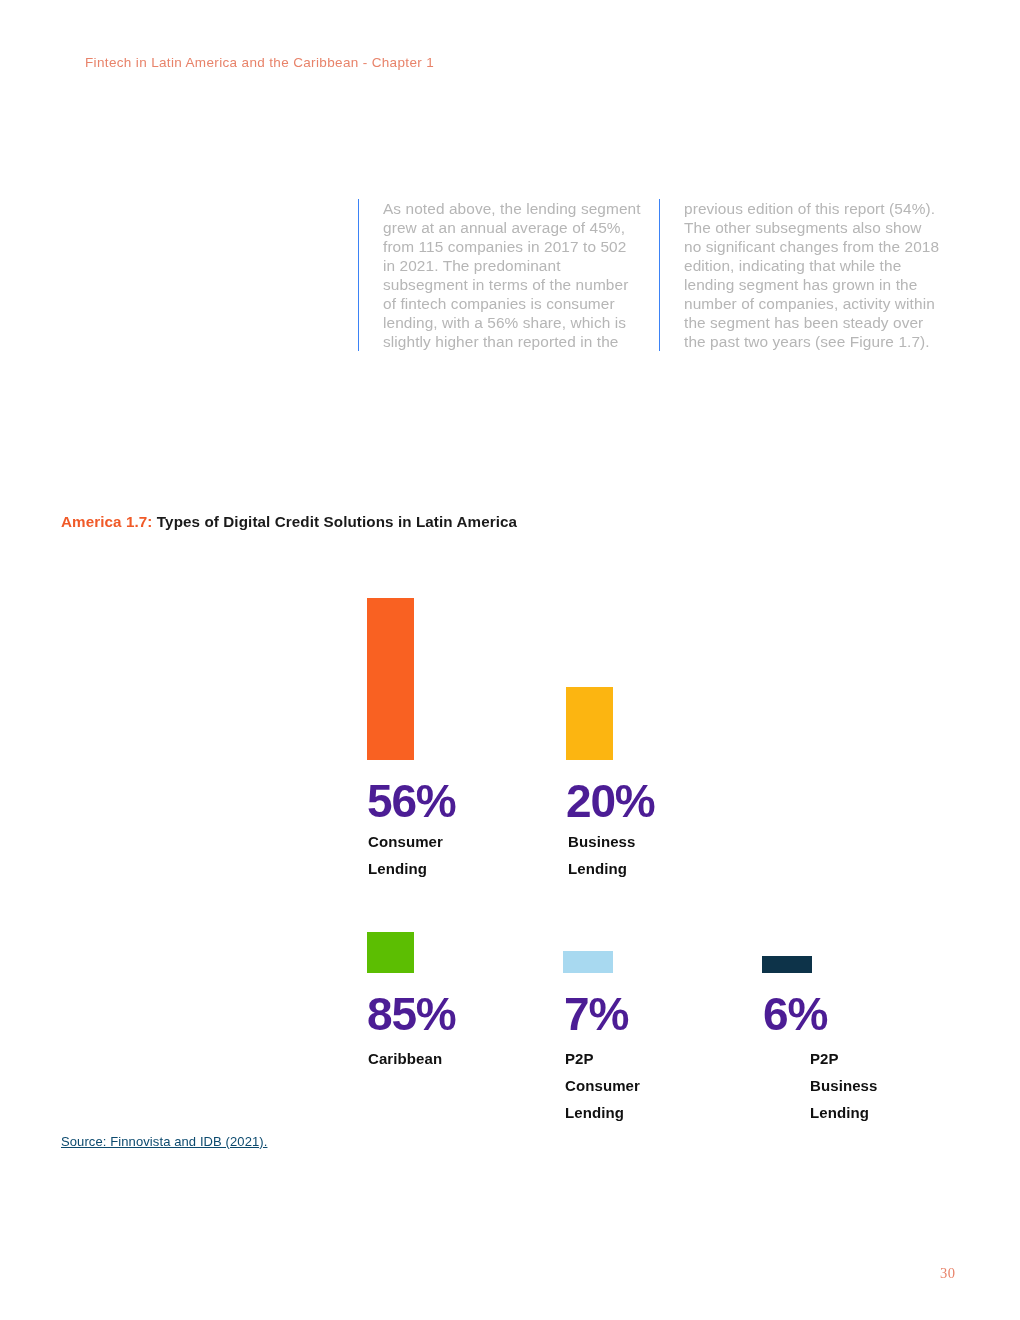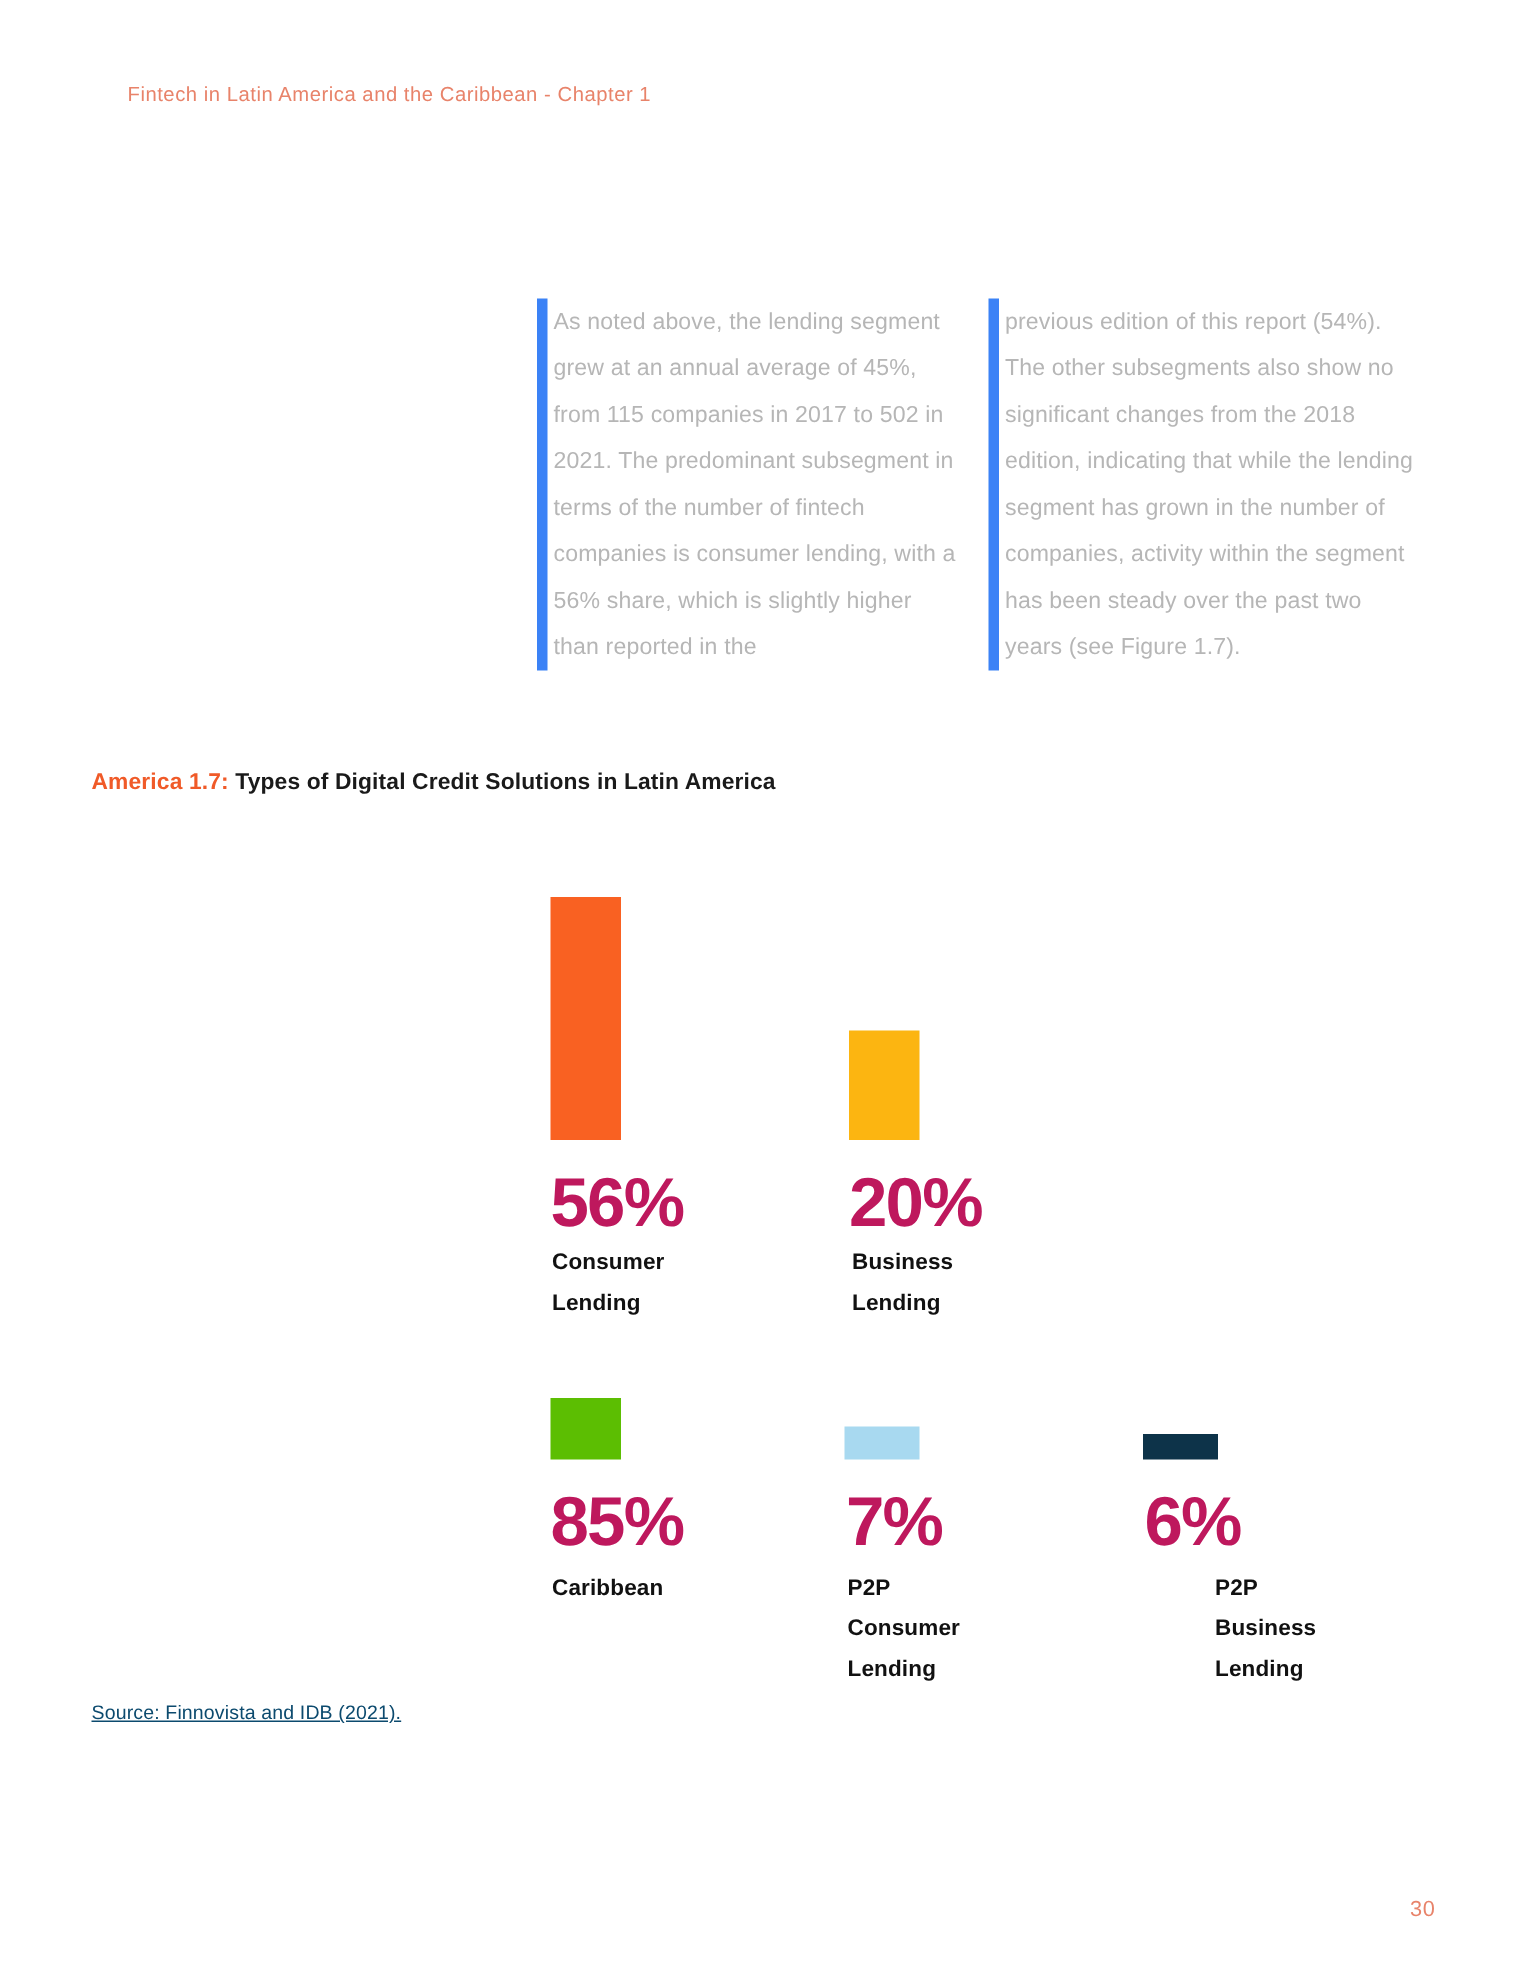--- a/index.html
+++ b/index.html
@@ -32,25 +32,25 @@
     position: absolute;
     left: 358px;
     top: 199px;
     width: 602px;
     display: flex;
     gap: 0;
   }
   .text-column {
     width: 301px;
     box-sizing: border-box;
-    border-left: 7px solid #3b82f6;
-    padding-left: 4px;
+    border-left: 1px solid #3b82f6;
+    padding-left: 24px;
     padding-right: 18px;
     font-size: 15.4px;
-    line-height: 31px;
+    line-height: 19px;
     color: #b6b6b6;
     letter-spacing: 0.1px;
   }
   .text-column p { margin: 0; }
 
   
   .figure-caption {
     position: absolute;
     left: 61px;
     top: 513px;
@@ -78,21 +78,21 @@
     position: absolute;
     bottom: 0;
   }
   .bar-stack {
     position: absolute;
   }
   .pct {
     position: absolute;
     font-size: 46px;
     font-weight: bold;
-    color: #be185d;
+    color: #4c1d95;
     letter-spacing: -1.2px;
     line-height: 46px;
     white-space: nowrap;
   }
   .cat-label {
     position: absolute;
     font-size: 15px;
     font-weight: bold;
     color: #111111;
     line-height: 27px;
@@ -111,20 +111,21 @@
     white-space: nowrap;
     text-decoration: underline;
   }
   .page-number {
     position: absolute;
     left: 940px;
     top: 1265px;
     font-size: 14.5px;
     color: #e8836a;
     letter-spacing: 0.4px;
+    font-family: Liberation Serif, serif;
   }
 </style>
 </head>
 <body>
 
 <div class="page-header">Fintech in Latin America and the Caribbean - Chapter 1</div>
 
 <div class="body-columns">
   <div class="text-column">
     <p>As noted above, the lending segment grew at an annual average of 45%, from 115 companies in 2017 to 502 in 2021. The predominant subsegment in terms of the number of fintech companies is consumer lending, with a 56% share, which is slightly higher than reported in the</p>

